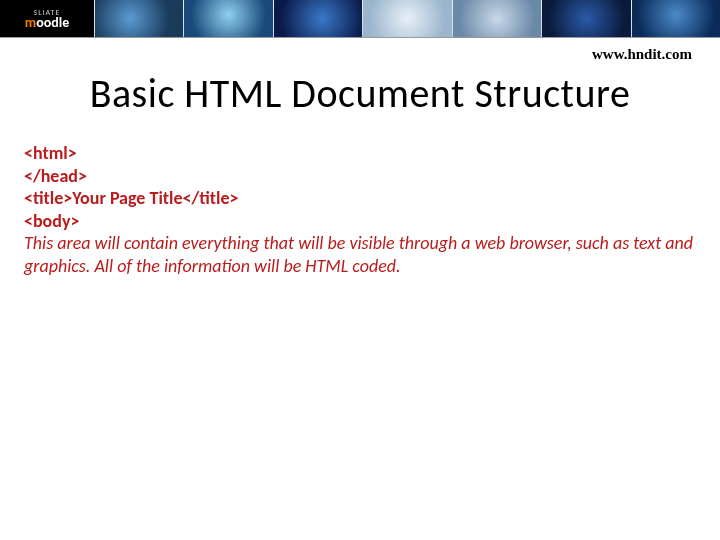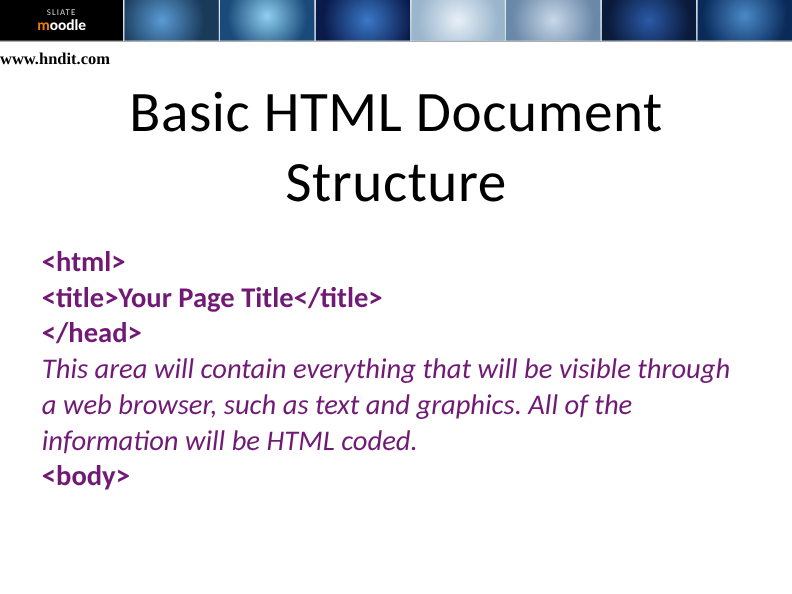--- a/index.html
+++ b/index.html
@@ -11,21 +11,21 @@
     overflow: hidden;
     position: relative;
   }
   .banner {
     width: 100%;
     height: 38px;
     display: flex;
     border-bottom: 1px solid #999;
   }
   .banner-logo {
-    width: 112px;
+    width: 94px;
     height: 100%;
     background: #000;
     display: flex;
     flex-direction: column;
     align-items: center;
     justify-content: center;
     color: #fff;
     font-size: 9px;
     line-height: 1;
   }
@@ -55,39 +55,40 @@
   }
   .strip-cell:nth-child(1)::before { background: radial-gradient(circle at 40% 50%, #5a9bd4, #1a3a5a 70%); }
   .strip-cell:nth-child(2)::before { background: radial-gradient(circle at 50% 40%, #8fd0f0, #1a4a7a 75%); }
   .strip-cell:nth-child(3)::before { background: radial-gradient(circle at 55% 50%, #3a78c8, #0a1a4a 80%); }
   .strip-cell:nth-child(4)::before { background: radial-gradient(circle at 50% 50%, #e8f0f8, #9ab5cc 80%); }
   .strip-cell:nth-child(5)::before { background: radial-gradient(circle at 50% 50%, #c8d8e8, #6a88a8 80%); }
   .strip-cell:nth-child(6)::before { background: radial-gradient(circle at 50% 50%, #2a5aa8, #0a1a3a 80%); }
   .strip-cell:nth-child(7)::before { background: radial-gradient(circle at 50% 40%, #4a8ac8, #0a2a5a 80%); }
 
   .url-line {
+    text-align: right;
     font-family: Georgia, "Times New Roman", serif;
     font-size: 15px;
     font-weight: bold;
     color: #000;
     padding: 8px 28px 0 0;
   }
   .slide-title {
-    font-size: 52px;
+    font-size: 40px;
     font-weight: 400;
     color: #000;
     text-align: center;
     margin: 6px 28px 24px 28px;
     letter-spacing: 0.5px;
   }
   .content {
-    padding: 0 38px;
-    font-size: 26px;
+    padding: 0 24px;
+    font-size: 18px;
     line-height: 1.25;
-    color: #701a75;
+    color: #b91c1c;
   }
   .content .line { display: block; }
   .content .bold { font-weight: bold; }
   .content .italic { font-style: italic; }
 </style>
 </head>
 <body>
 
 <div class="banner">
   <div class="banner-logo">
@@ -104,17 +105,17 @@
     <div class="strip-cell"></div>
   </div>
 </div>
 
 <div class="url-line">www.hndit.com</div>
 
 <h1 class="slide-title">Basic HTML Document Structure</h1>
 
 <div class="content">
   <span class="line bold">&lt;html&gt;</span>
+  <span class="line bold">&lt;/head&gt;</span>
   <span class="line bold">&lt;title&gt;Your Page Title&lt;/title&gt;</span>
-  <span class="line bold">&lt;/head&gt;</span>
+  <span class="line bold">&lt;body&gt;</span>
   <span class="line italic">This area will contain everything that will be visible through a web browser, such as text and graphics. All of the information will be HTML coded.</span>
-  <span class="line bold">&lt;body&gt;</span>
 </div>
 
 </body></html>

